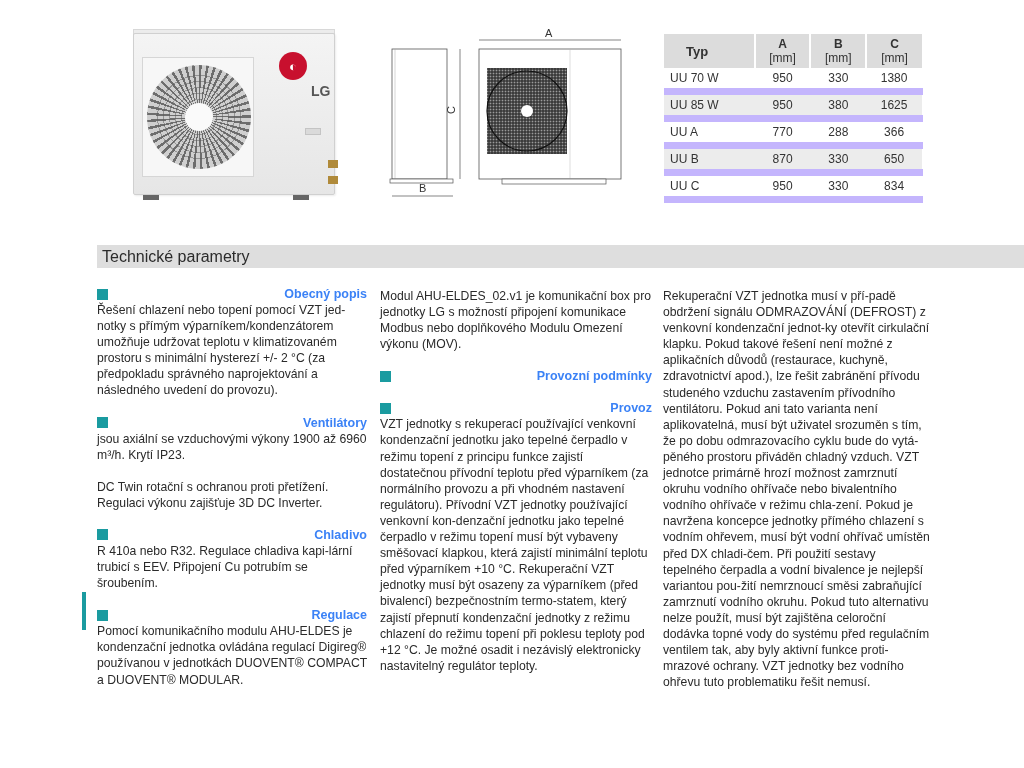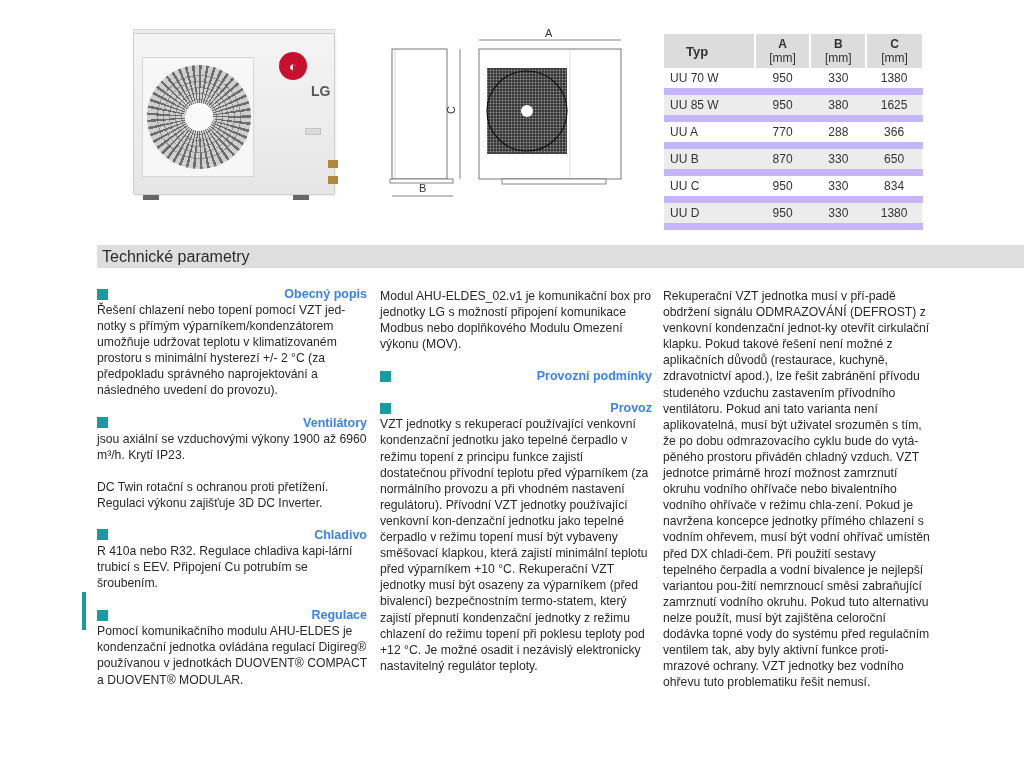--- a/index.html
+++ b/index.html
@@ -143,26 +143,20 @@
       <td>870</td>
       <td>330</td>
       <td>650</td>
     </tr>
     <tr>
       <td class="name">UU C</td>
       <td>950</td>
       <td>330</td>
       <td>834</td>
     </tr>
-    <tr class="alt">
-      <td class="name">UU D</td>
-      <td>950</td>
-      <td>330</td>
-      <td>1380</td>
-    </tr>
   </tbody>
 </table>
 
 <div class="section-bar">Technické parametry</div>
 
 <div class="side-marker"></div>
 
 <div class="col col1">
   <div class="block">
     <h3>

